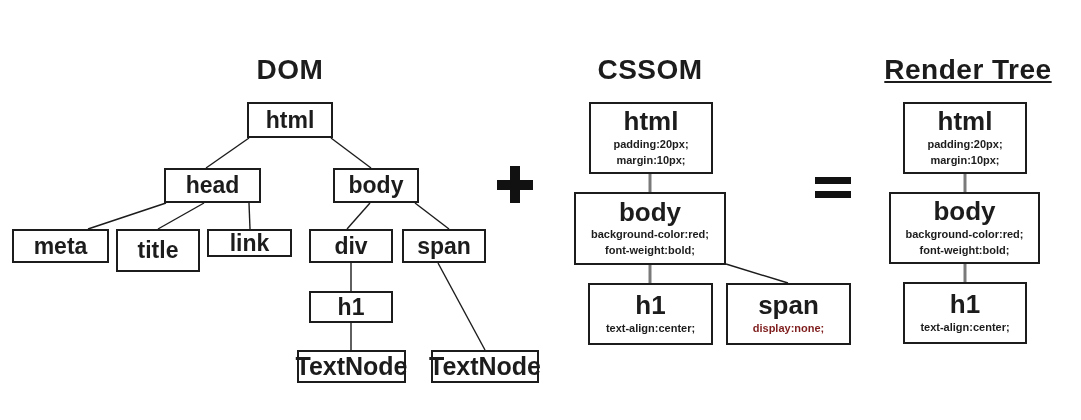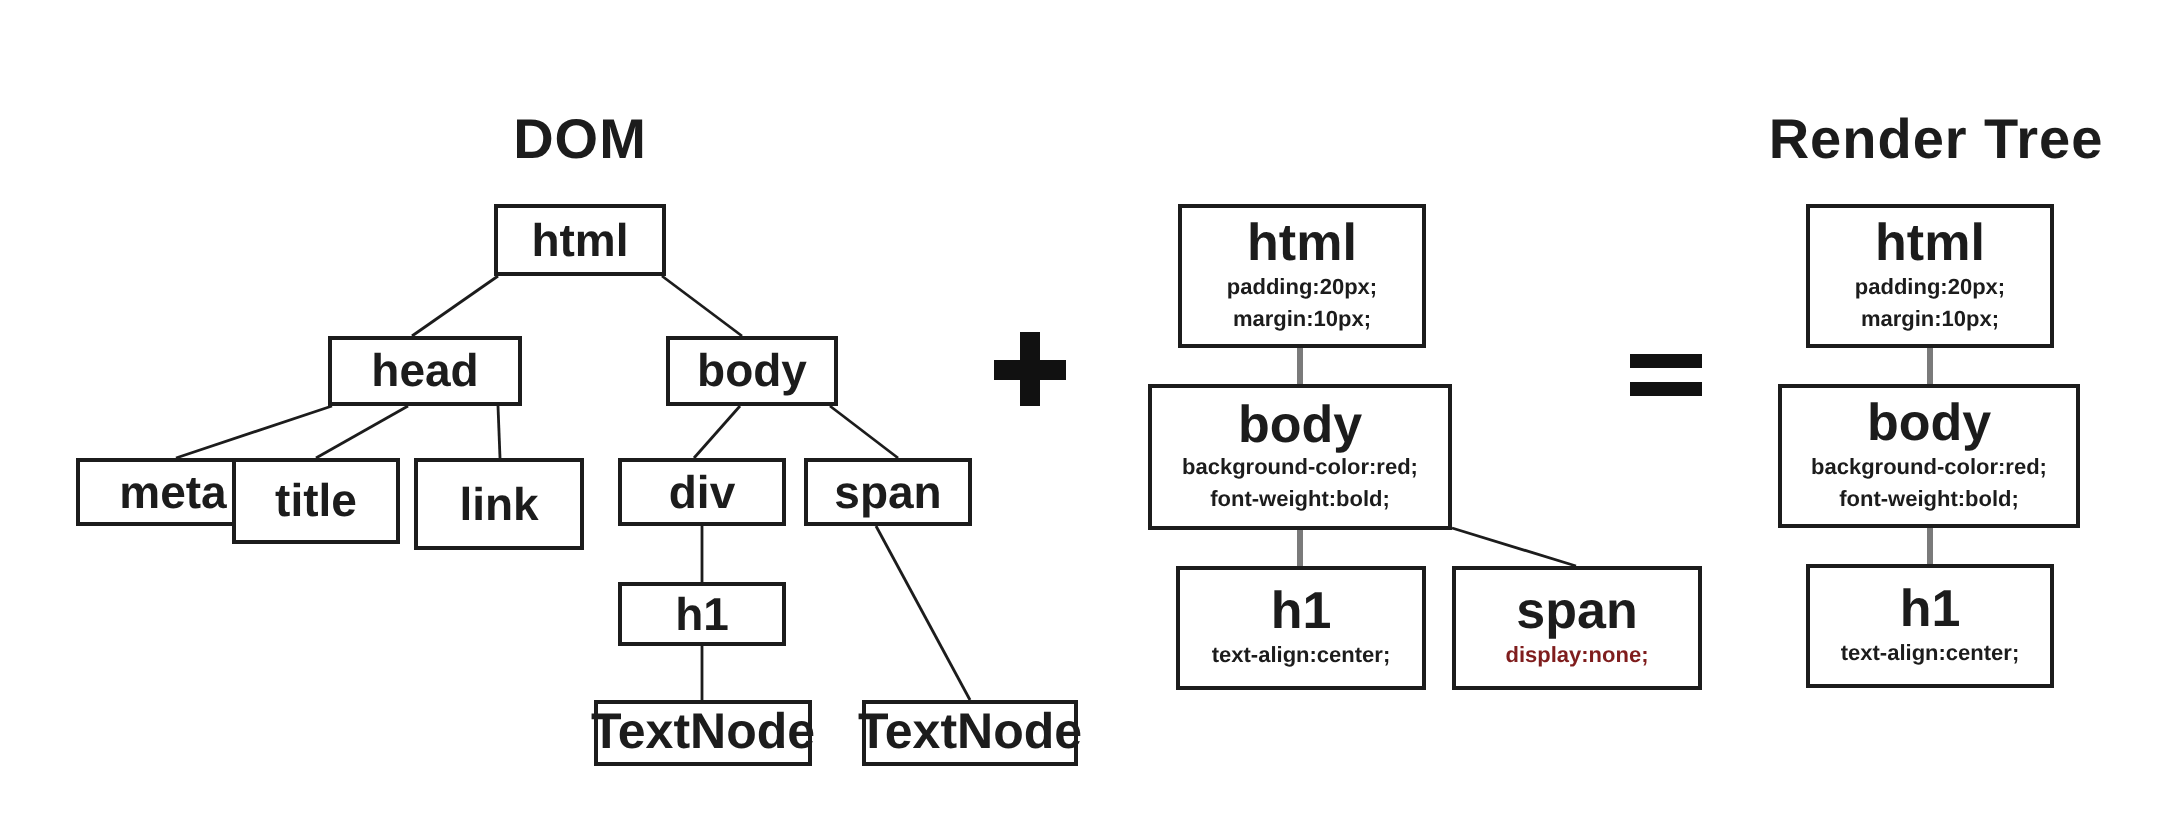--- a/index.html
+++ b/index.html
@@ -52,37 +52,38 @@
 
     <line x1="650" y1="174" x2="650" y2="192" stroke="#7a7a7a" stroke-width="3"></line>
     <line x1="650" y1="265" x2="650" y2="283" stroke="#7a7a7a" stroke-width="3"></line>
     <line x1="726" y1="264" x2="788" y2="283" stroke="#1c1c1c" stroke-width="1.4"></line>
 
     <line x1="965" y1="174" x2="965" y2="192" stroke="#7a7a7a" stroke-width="3"></line>
     <line x1="965" y1="264" x2="965" y2="282" stroke="#7a7a7a" stroke-width="3"></line>
   </svg>
 
   <div class="sec-title" style="left:180px;top:54px;">DOM</div>
-  <div class="sec-title" style="left:858px;top:54px;">Render Tree</div>
+  <div class="sec-title" style="left:540px;top:54px;">CSSOM</div>
+  <div class="sec-title" style="left:858px;top:54px;text-decoration:underline;">Render Tree</div>
 
   <div class="op" style="left:497px;top:166px;width:36px;height:37px;" aria-label="+">
     <span class="bar" style="left:0;top:14px;width:36px;height:10px;"></span>
     <span class="bar" style="left:13px;top:0;width:10px;height:37px;"></span>
   </div>
   <div class="op" style="left:815px;top:177px;width:36px;height:21px;" aria-label="=">
     <span class="bar" style="left:0;top:0;width:36px;height:7px;"></span>
     <span class="bar" style="left:0;bottom:0;width:36px;height:7px;"></span>
   </div>
 
   <div class="box" style="left:247px;top:102px;width:86px;height:36px;">html</div>
   <div class="box" style="left:164px;top:168px;width:97px;height:35px;">head</div>
   <div class="box" style="left:333px;top:168px;width:86px;height:35px;">body</div>
-  <div class="box" style="left:38px;top:229px;width:97px;height:34px;">meta</div>
+  <div class="box" style="left:12px;top:229px;width:97px;height:34px;">meta</div>
   <div class="box" style="left:116px;top:229px;width:84px;height:43px;">title</div>
-  <div class="box" style="left:207px;top:229px;width:85px;height:46px;">link</div>
+  <div class="box" style="left:207px;top:229px;width:85px;height:28px;">link</div>
   <div class="box" style="left:309px;top:229px;width:84px;height:34px;text-align:center;">div</div>
   <div class="box" style="left:402px;top:229px;width:84px;height:34px;">span</div>
   <div class="box" style="left:309px;top:291px;width:84px;height:32px;">h1</div>
   <div class="box small" style="left:297px;top:350px;width:109px;height:33px;">TextNode</div>
   <div class="box small" style="left:431px;top:350px;width:108px;height:33px;">TextNode</div>
 
   <div class="cbox" style="left:589px;top:102px;width:124px;height:72px;">
     <div class="lbl">html</div>
     <div class="rule">padding:20px;</div>
     <div class="rule">margin:10px;</div>

